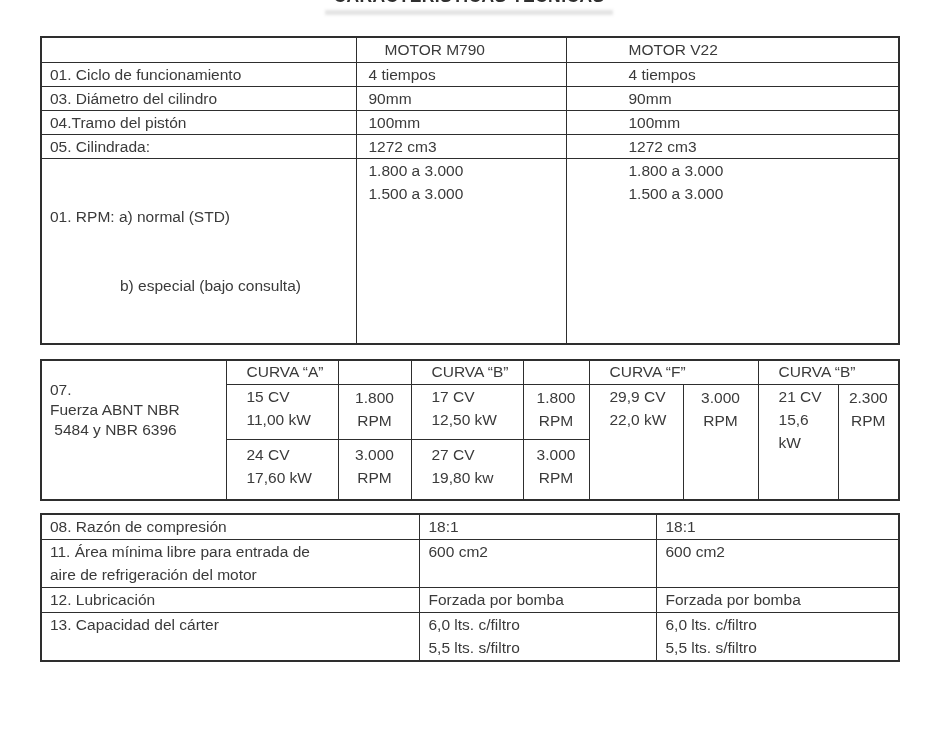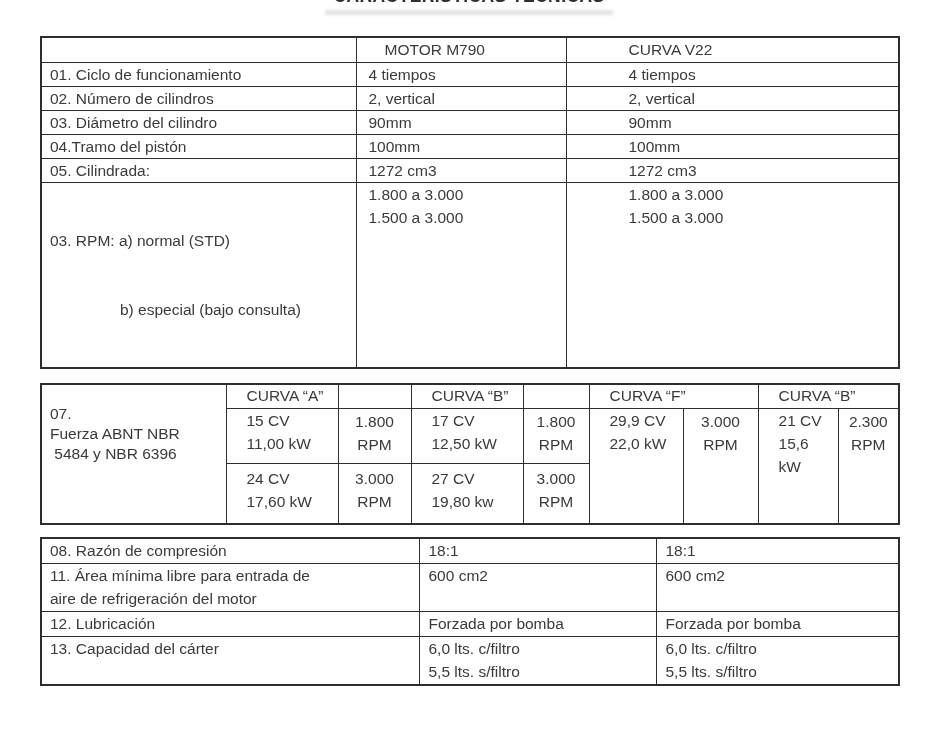--- a/index.html
+++ b/index.html
@@ -87,50 +87,45 @@
   <table class="grid t1">
     <colgroup>
         <col style="width:315px">
         <col style="width:210px">
         <col style="width:333px">
       </colgroup>
     <tbody>
         <tr class="rh24">
       <td></td>
       <td class="hdr-m790">MOTOR M790</td>
-      <td class="hdr-v22">CURVA V22</td>
+      <td class="hdr-v22">MOTOR V22</td>
     </tr>
     <tr class="rh23">
       <td>01. Ciclo de funcionamiento</td>
       <td class="c-m790">4 tiempos</td>
       <td class="c-v22">4 tiempos</td>
     </tr>
     <tr class="rh23">
-      <td>02. Número de cilindros</td>
-      <td class="c-m790">2, vertical</td>
-      <td class="c-v22">2, vertical</td>
-    </tr>
-    <tr class="rh23">
       <td>03. Diámetro del cilindro</td>
       <td class="c-m790">90mm</td>
       <td class="c-v22">90mm</td>
     </tr>
     <tr class="rh23">
       <td>04.Tramo del pistón</td>
       <td class="c-m790">100mm</td>
       <td class="c-v22">100mm</td>
     </tr>
     <tr class="rh23">
       <td>05. Cilindrada:</td>
       <td class="c-m790">1272 cm3</td>
       <td class="c-v22">1272 cm3</td>
     </tr>
     <tr class="rh47">
       <td>
-        <div>03. RPM: a) normal (STD)</div>
+        <div>01. RPM: a) normal (STD)</div>
         <div class="indent2">b) especial (bajo consulta)</div>
       </td>
       <td class="c-m790">1.800 a 3.000
 1.500 a 3.000</td>
       <td class="c-v22">1.800 a 3.000
 1.500 a 3.000</td>
     </tr>
   </tbody>
     </table>
 

